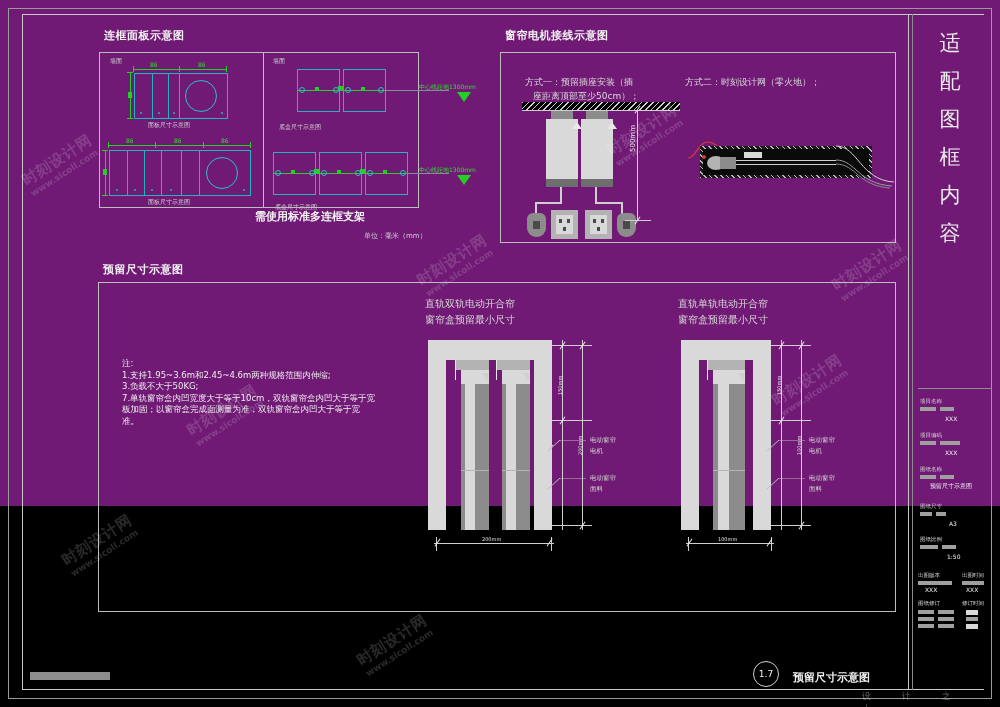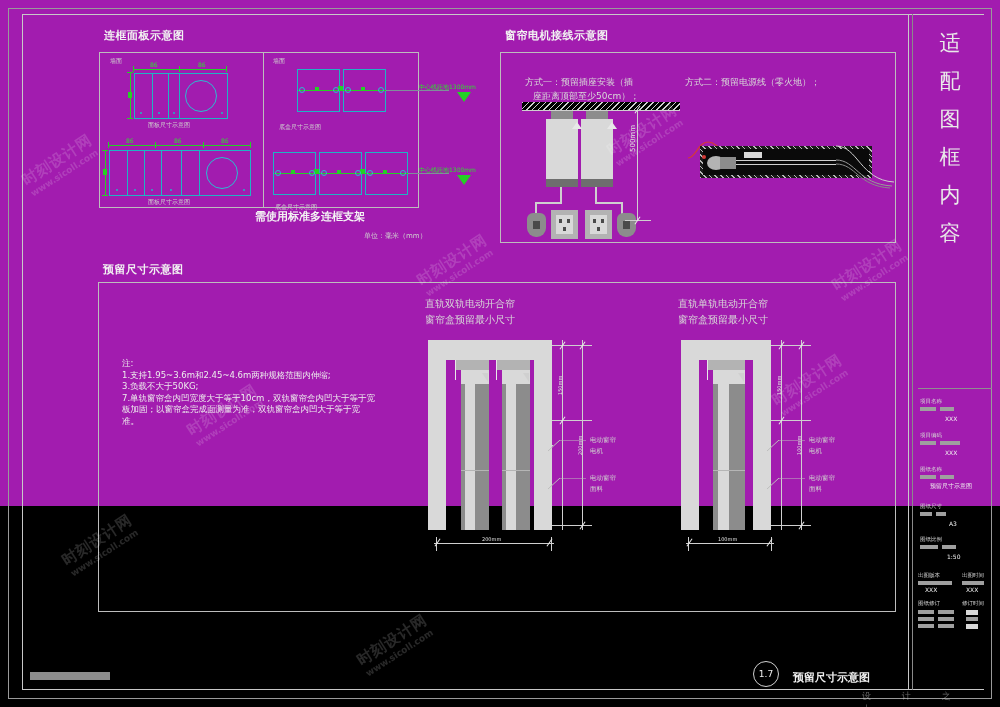--- a/index.html
+++ b/index.html
@@ -2,21 +2,21 @@
 <html><head>
 <meta charset="utf-8">
 <style>
   * { box-sizing: border-box; margin: 0; padding: 0; }
   html, body {
     width: 1000px; height: 707px;
     background: #000;
     overflow: hidden;
     font-family: "DejaVu Sans", "Liberation Sans", sans-serif;
   }
-  #stage { position: relative; width: 1000px; height: 506px; background:#a21caf; }
+  #stage { position: relative; width: 1000px; height: 506px; background:#701a75; }
 
   
   .sheet-outer { position:absolute; left:8px; top:8px; width:984px; height:691px;
                  border:1px solid #9a9a9a; }
   .sheet-inner { position:absolute; left:22px; top:14px; width:962px; height:676px;
                  border-left:1px solid #c8c8c8; border-top:1px solid #c8c8c8;
                  border-bottom:1px solid #c8c8c8; }
   .sheet-tab { position:absolute; left:30px; top:672px; width:80px; height:8px;
                background:#8d8d8d; }
   .titlecol-div { position:absolute; left:908px; top:14px; width:1px; height:676px;
@@ -194,21 +194,21 @@
   <div class="gr-tri" style="left:457px; top:175px;"></div>
 
   <div class="cad-label" style="left:255px; top:209px; font-size:11px; font-weight:bold; color:#f4f4f4;">需使用标准多连框支架</div>
   <div class="cad-label-s" style="left:364px; top:231px; font-size:7px;">单位：毫米（mm）</div>
 
   <div class="ptitle" style="left:505px; top:28px;">窗帘电机接线示意图</div>
   <div class="panel" style="left:500px; top:52px; width:396px; height:191px;"></div>
 
   <div class="cad-label" style="left:525px; top:76px; font-size:9px;">方式一：预留插座安装（插</div>
   <div class="cad-label" style="left:533px; top:90px; font-size:9px;">座距离顶部至少50cm）；</div>
-  <div class="cad-label" style="left:685px; top:76px; font-size:9px;">方式二：预留电源线（零火地）；</div>
+  <div class="cad-label" style="left:685px; top:76px; font-size:9px;">方式二：时刻设计网（零火地）；</div>
 
   <div class="hatch" style="left:522px; top:102px; width:158px; height:8px;"></div>
   <div class="wh-line" style="left:522px; top:110px; width:158px; height:1px;"></div>
 
   <div class="g3" style="left:551px; top:111px; width:22px; height:8px;"></div>
   <div class="g1" style="left:546px; top:119px; width:32px; height:60px;"></div>
   <div class="g4" style="left:546px; top:179px; width:32px; height:8px;"></div>
   <div class="g3" style="left:586px; top:111px; width:22px; height:8px;"></div>
   <div class="g1" style="left:581px; top:119px; width:32px; height:60px;"></div>
   <div class="g4" style="left:581px; top:179px; width:32px; height:8px;"></div>

